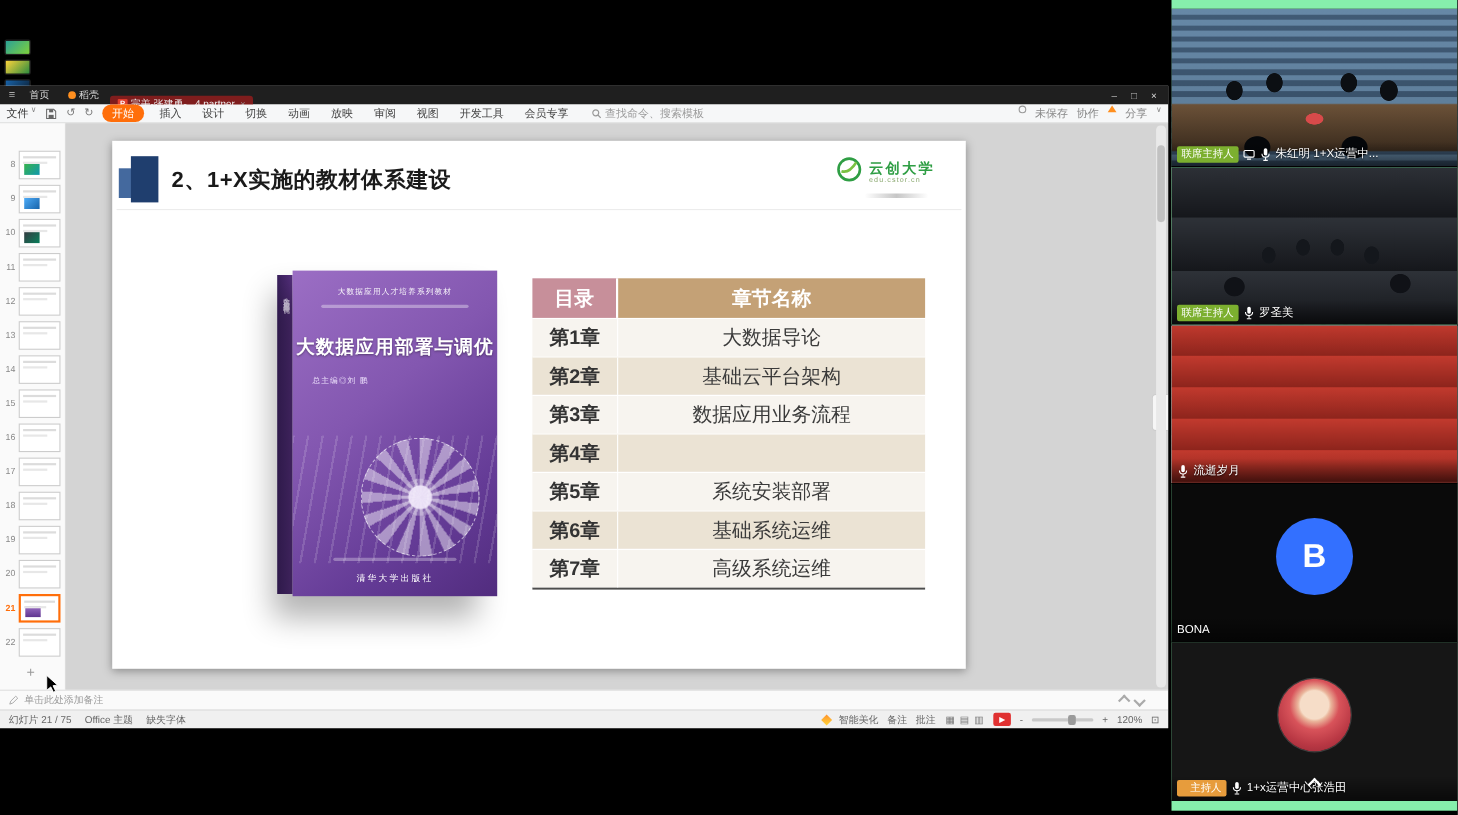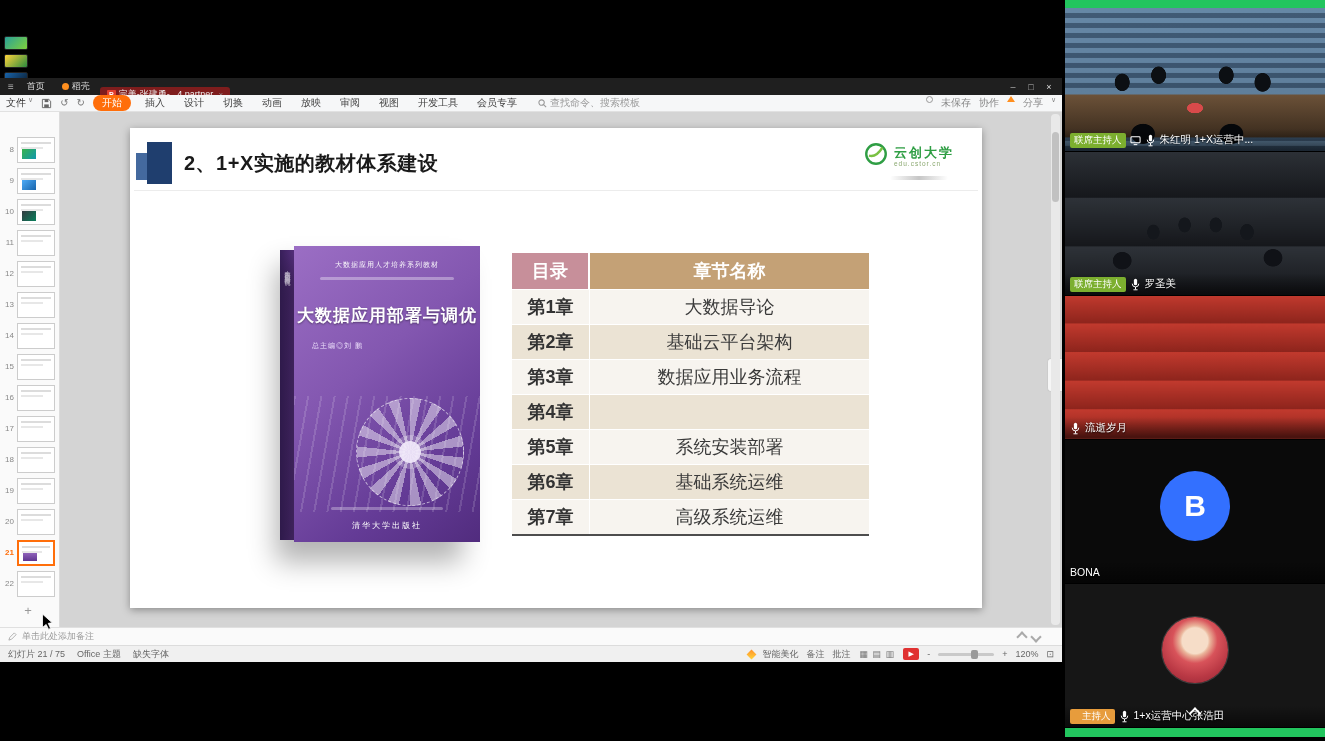--- a/index.html
+++ b/index.html
@@ -57,21 +57,21 @@
   .thumb-box.sel { border:2px solid #ff6e0a; }
   .mini { position:absolute; left:4px; bottom:3px; width:14px; height:10px; }
   .mini-a { background:linear-gradient(135deg,#37b24d,#1098ad); }
   .mini-b { background:linear-gradient(135deg,#4dabf7,#1864ab); }
   .mini-c { background:linear-gradient(135deg,#343a40,#087f5b); }
   .mini-sel { background:linear-gradient(180deg,#9b6ec4,#5f3590); }
   .add-slide { margin:6px 0 0 18px; color:#999; font-size:13px; width:20px; text-align:center; }
 
   
   .canvas { flex:1; position:relative; }
-  .slide { position:absolute; left:70px; top:16px; width:852px; height:480px; background:#fff; box-shadow:0 2px 8px rgba(0,0,0,.35); }
+  .slide { position:absolute; left:42px; top:16px; width:776px; height:480px; background:#fff; box-shadow:0 2px 8px rgba(0,0,0,.35); }
 
   .flag { position:absolute; left:6px; top:14px; width:36px; height:42px; }
   .flag .bar-main { position:absolute; right:0; top:0; width:25px; height:42px; background:#1f3e6e; }
   .flag .bar-side { position:absolute; left:0; bottom:4px; width:13px; height:27px; background:#44699e; }
   .slide-title { position:absolute; left:54px; top:22px; font-size:20px; font-weight:bold; color:#1a1a1a; letter-spacing:.5px; }
   .title-rule { position:absolute; left:4px; right:4px; top:62px; height:1px; background:#ececec; }
 
   .logo { position:absolute; right:28px; top:13px; display:flex; align-items:flex-end; gap:5px; }
   .logo-text { display:flex; flex-direction:column; line-height:1.1; }
   .logo-cn { color:#2f9e44; font-weight:bold; font-size:13px; letter-spacing:2px; }
@@ -123,21 +123,21 @@
   .spark { width:7px; height:7px; background:linear-gradient(135deg,#ff922b,#ffd43b); transform:rotate(45deg); display:inline-block; }
   .viewicons span { padding:0 1px; color:#777; }
   .playbtn { width:16px; height:12px; background:#e03131; color:#fff; border-radius:2px; font-size:7px; display:flex; align-items:center; justify-content:center; }
   .zoom-slider { width:56px; height:3px; background:#c9c9c9; position:relative; border-radius:2px; }
   .zoom-thumb { position:absolute; left:58%; top:-3px; width:7px; height:9px; background:#9a9a9a; border-radius:2px; }
 
   
   .cursor { position:absolute; left:42px; top:536px; z-index:60; }
 
   
-  .video-panel { position:absolute; right:0; top:0; width:260px; height:737px; background:#22c55e; padding-top:8px; }
+  .video-panel { position:absolute; right:0; top:0; width:260px; height:737px; background:#86efac; padding-top:8px; }
   .vtile { position:relative; width:260px; height:144px; background:#0a0a0a; overflow:hidden; border-bottom:1px solid #000; }
   .scene { position:absolute; inset:0; background-repeat:no-repeat; }
 
   .room1 { background:
     radial-gradient(14px 9px at 50% 70%, #d84a4a 0 55%, transparent 60%),
     radial-gradient(12px 14px at 22% 52%, #0c0f13 0 60%, transparent 65%),
     radial-gradient(12px 14px at 36% 47%, #0c0f13 0 60%, transparent 65%),
     radial-gradient(12px 14px at 62% 47%, #0c0f13 0 60%, transparent 65%),
     radial-gradient(13px 15px at 76% 52%, #0c0f13 0 60%, transparent 65%),
     radial-gradient(19px 16px at 30% 88%, #05070a 0 60%, transparent 65%),

